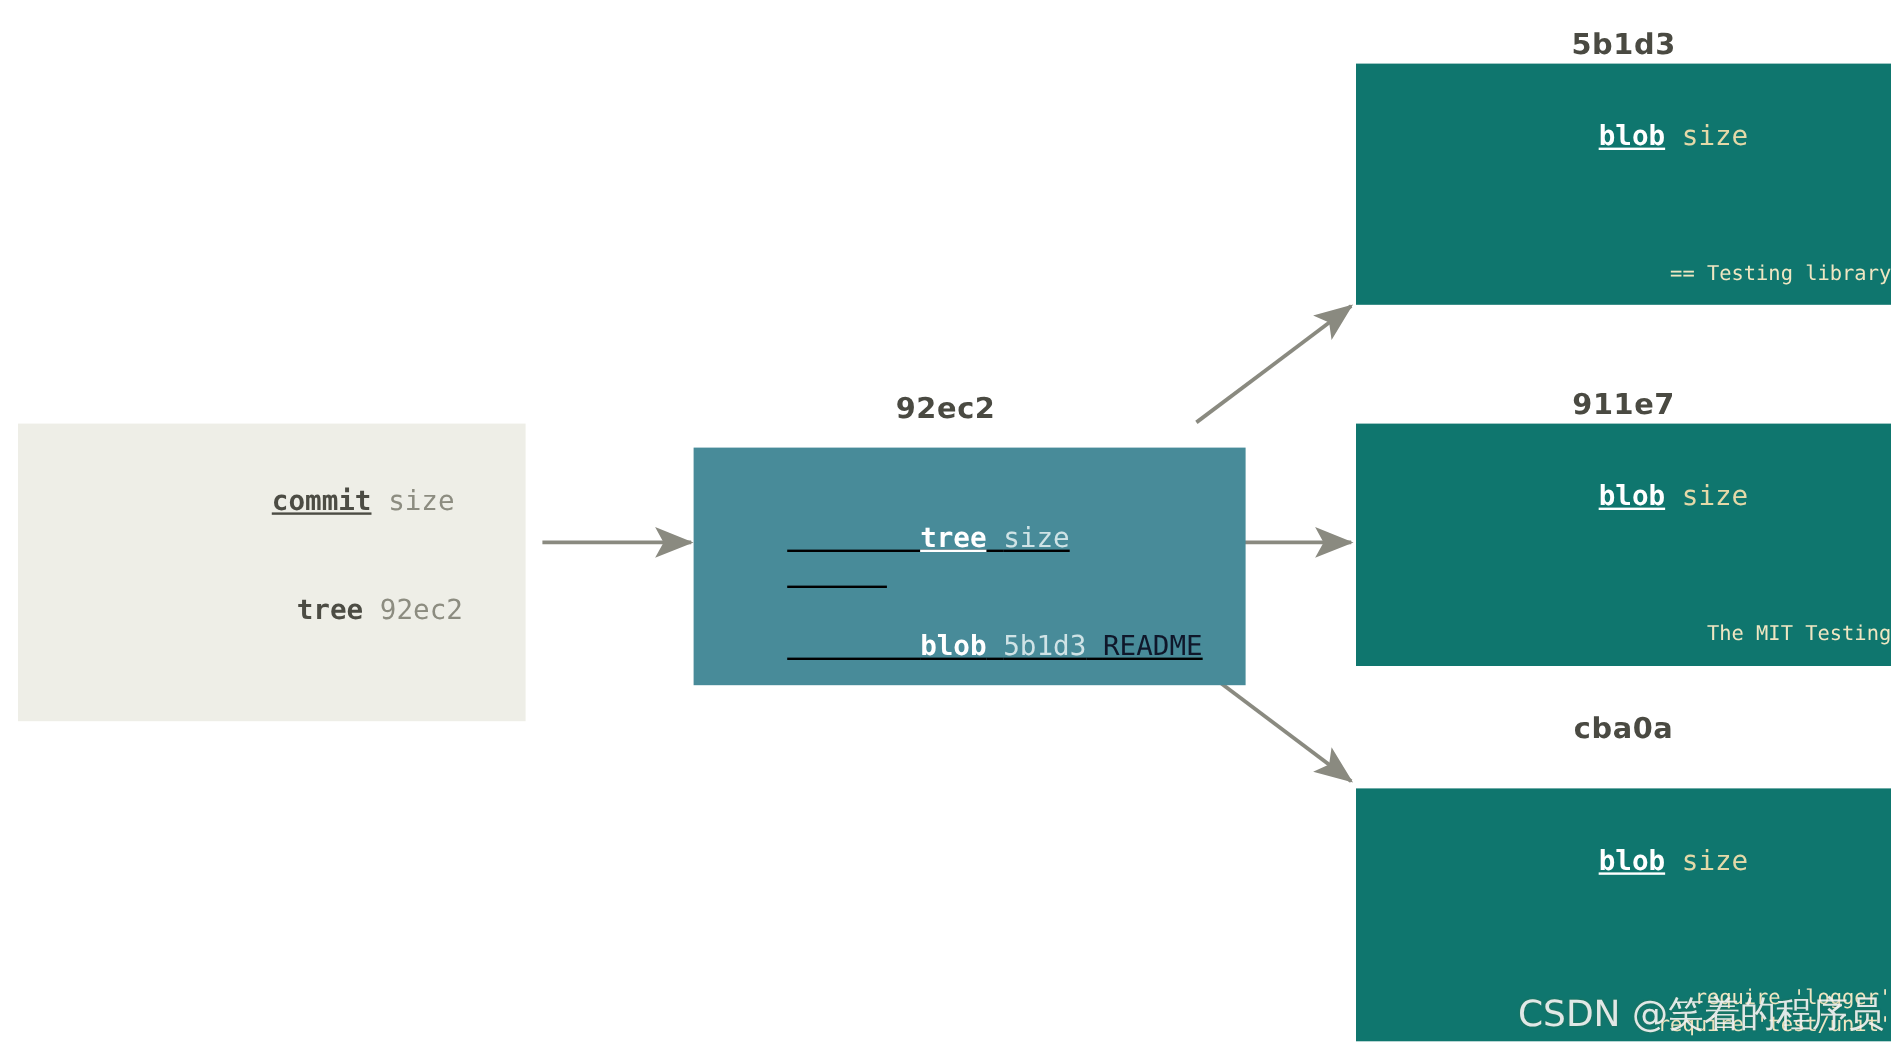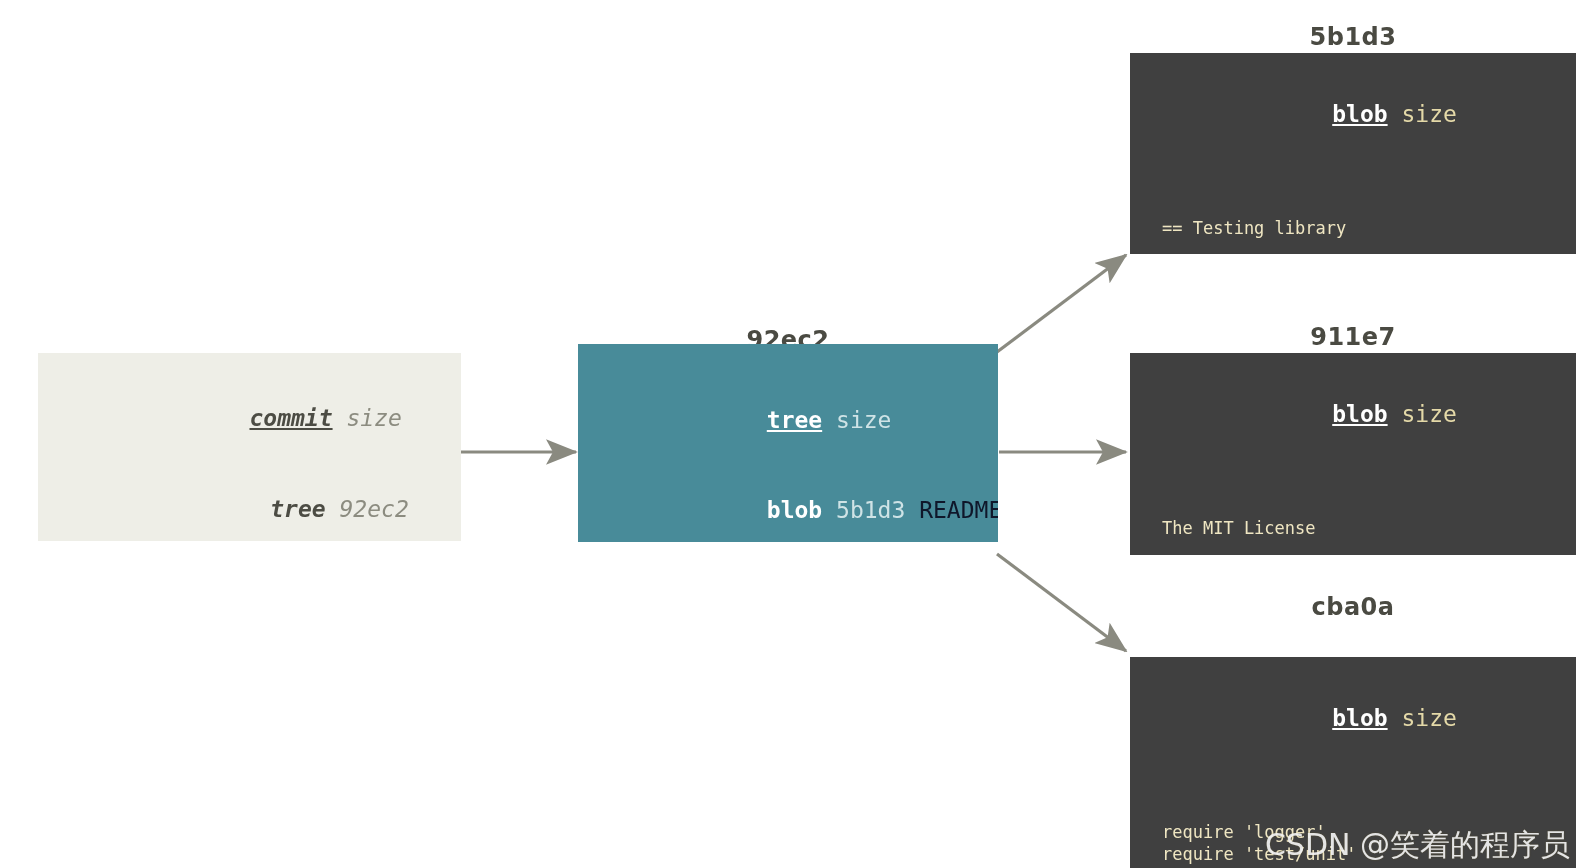--- a/index.html
+++ b/index.html
@@ -89,21 +89,21 @@
   .t-key {
     color: #ffffff;
     font-weight: bold;
   }
   .t-key.ul { text-decoration: underline; }
   .t-val { color: #cfe3e6; }
   .t-name { color: #0f172a; text-align: right; }
 
   
   .blob-box {
-    background: #404040;
+    background: #0f766e;
   }
   .blob-head {
     margin-top: 22px;
     text-align: center;
     font-size: 23px;
     white-space: pre;
   }
   .b-key {
     color: #ffffff;
     font-weight: bold;
@@ -111,21 +111,21 @@
   }
   .b-val { color: #e4d9a8; }
   .blob-body {
     margin-top: 20px;
     padding-left: 32px;
     font-size: 17px;
     line-height: 1.30;
     color: #efe6c2;
     white-space: pre;
   }
-  .blob-body .para { margin-bottom: 16px; }
+  .blob-body .para { margin-bottom: 16px; text-align: right; }
   .blob-body .para:last-child { margin-bottom: 0; }
 
   
   .watermark {
     position: absolute;
     right: 6px;
     bottom: 2px;
     font-family: "DejaVu Sans", "Liberation Sans", sans-serif;
     font-size: 30px;
     color: #f2f2f2;
@@ -149,36 +149,36 @@
     <line x1="452" y1="452" x2="576" y2="452" stroke="#8a8a80" stroke-width="3.2" marker-end="url(#ah)"></line>
 
     <line x1="997" y1="352" x2="1126" y2="255" stroke="#8a8a80" stroke-width="3.2" marker-end="url(#ah)"></line>
 
     <line x1="999" y1="452" x2="1126" y2="452" stroke="#8a8a80" stroke-width="3.2" marker-end="url(#ah)"></line>
 
     <line x1="997" y1="554" x2="1126" y2="651" stroke="#8a8a80" stroke-width="3.2" marker-end="url(#ah)"></line>
   </svg>
 
 
-  <div class="node-box commit-box" style="left:38px; top:353px; width:423px; height:188px;font-style:italic;">
+  <div class="node-box commit-box" style="left:15px; top:353px; width:423px; height:248px;">
     <div class="commit-fields">
       <div class="commit-row">
         <span class="fld-key ul" style="display: inline-block; width: 124.625px; text-align: right;">commit</span><span class="fld-val"> </span><span class="fld-val">size</span>
       </div>
       <div class="commit-row">
         <span class="fld-key" style="display: inline-block; width: 124.625px; text-align: right;">tree</span><span class="fld-val"> </span><span class="fld-val">92ec2</span>
       </div>
 
     </div>
 
   </div>
 
   <div class="node-title" style="left:578px; top:326px; width:420px;">92ec2</div>
 
-  <div class="node-box tree-box" style="left:578px; top:344px; width:420px; height:198px;">
+  <div class="node-box tree-box" style="left:578px; top:373px; width:460px; height:198px;text-decoration:underline;">
     <div class="tree-fields">
       <div class="tree-row">
         <span class="t-key ul">tree</span><span class="t-val"> </span><span class="t-val">size</span>
       </div>
       <div class="tree-row">
         <span class="t-key">blob</span><span class="t-val"> </span><span class="t-val">5b1d3</span><span class="t-name"> </span><span class="t-name">README</span>
       </div>
 
     </div>
   </div>
@@ -195,21 +195,21 @@
     </div>
   </div>
 
   <div class="node-title" style="left:1130px; top:323px; width:446px;">911e7</div>
 
   <div class="node-box blob-box" style="left:1130px; top:353px; width:446px; height:202px;">
     <div class="blob-head">
       <span class="b-key">blob</span><span class="b-val"> </span><span class="b-val">size</span>
     </div>
     <div class="blob-body">
-      <div class="para">The MIT License</div>
+      <div class="para">The MIT Testing</div>
       
       
     </div>
   </div>
 
   <div class="node-title" style="left:1130px; top:593px; width:446px;">cba0a</div>
 
   <div class="node-box blob-box" style="left:1130px; top:657px; width:446px; height:211px;">
     <div class="blob-head">
       <span class="b-key">blob</span><span class="b-val"> </span><span class="b-val">size</span>

